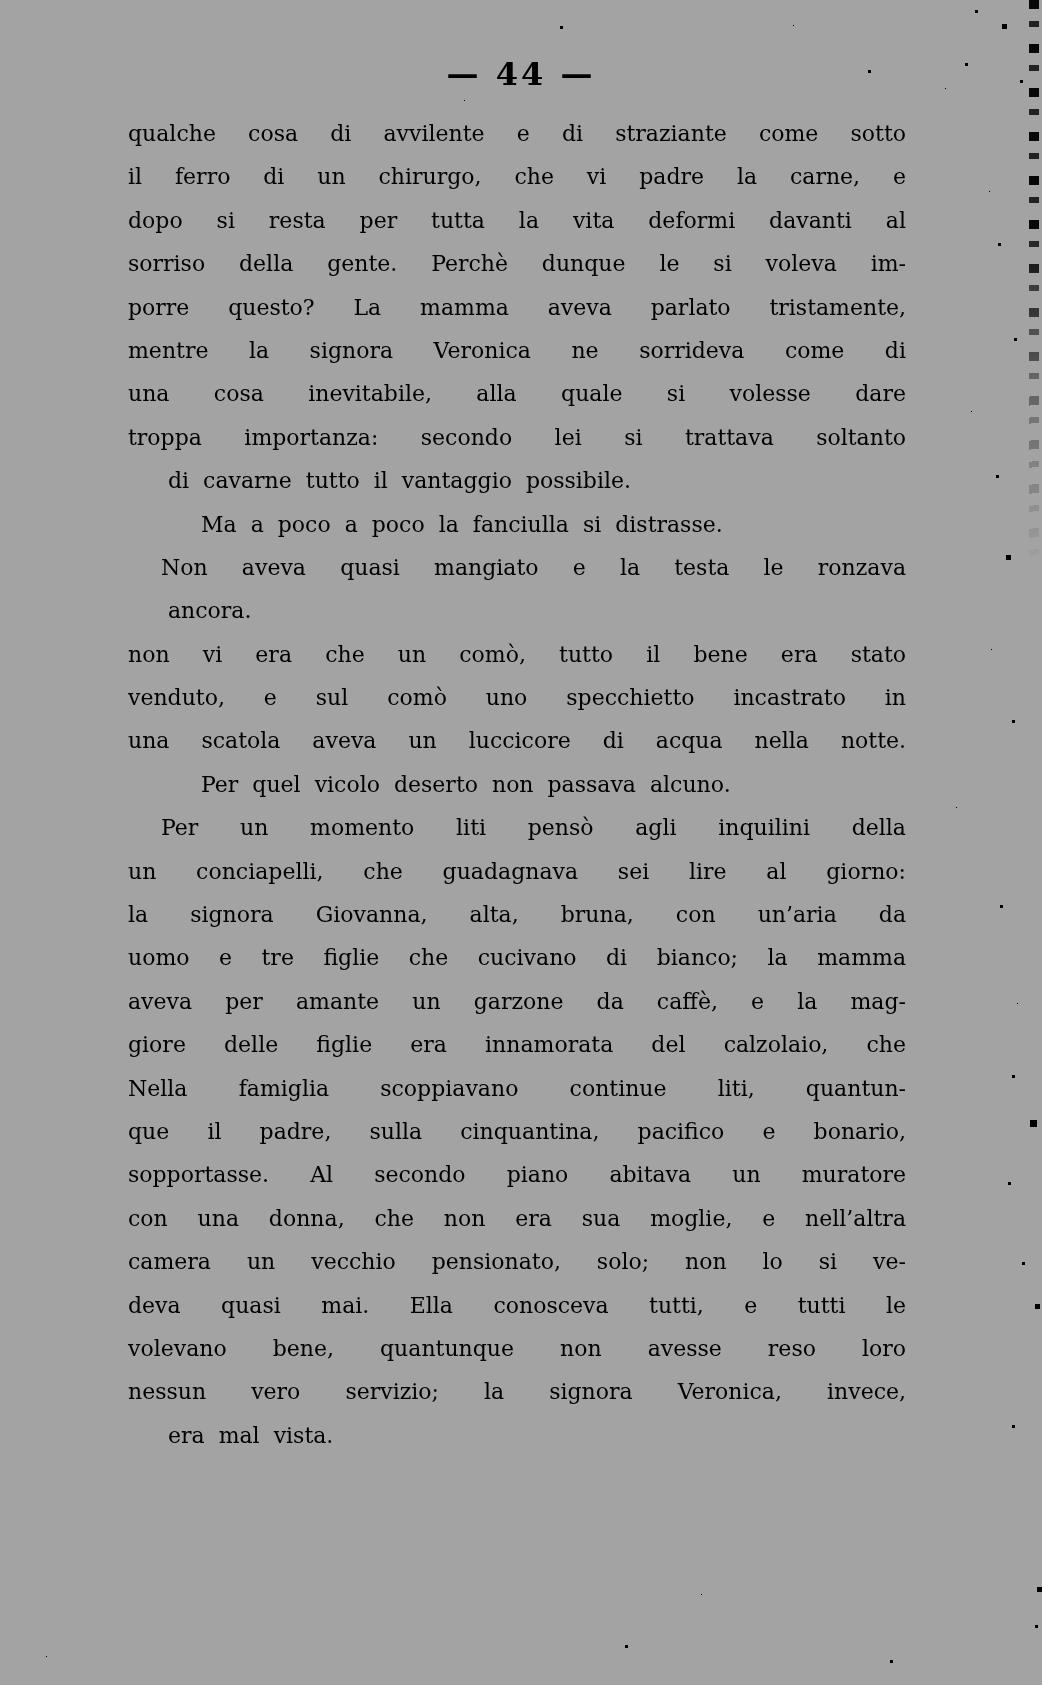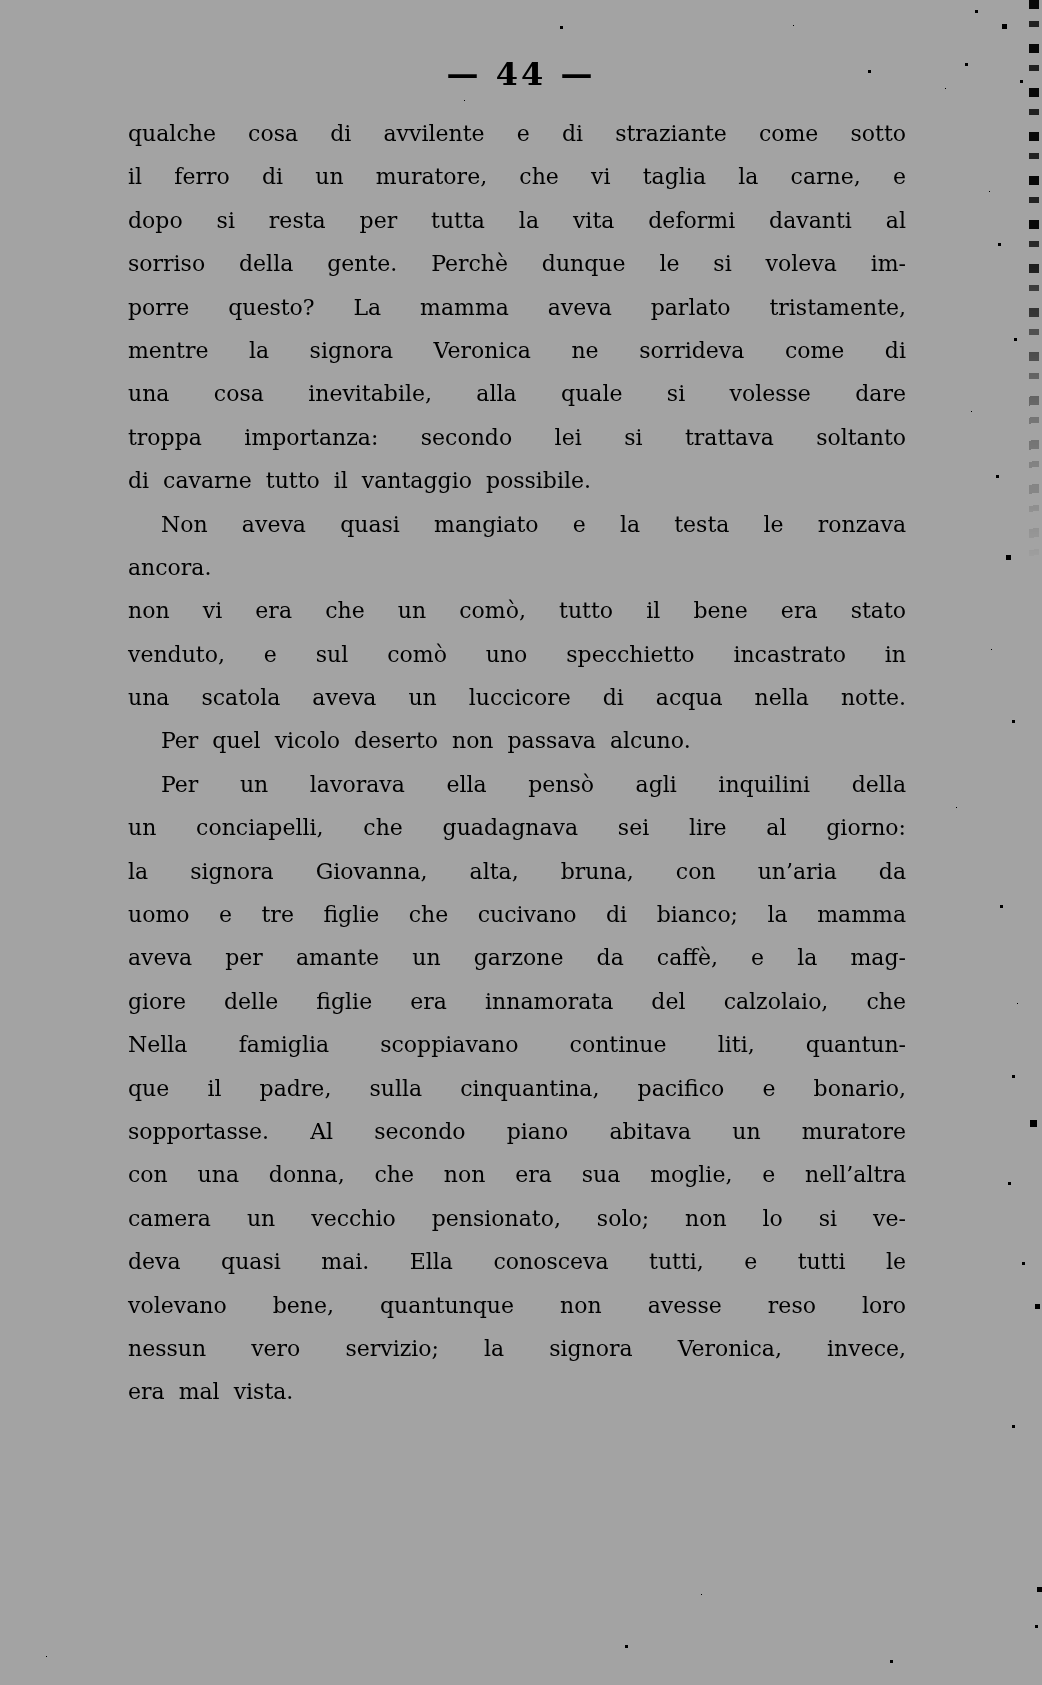--- a/index.html
+++ b/index.html
@@ -39,20 +39,21 @@
     height: 43.4px;
     white-space: normal;
     text-align: justify;
     text-align-last: justify;
     word-spacing: 2px;
   }
   .line.nojust {
     text-align: left;
     text-align-last: left;
     word-spacing: 7px;
+    margin-left: 40px;
   }
   .line.indent {
     padding-left: 33px;
   }
   
   .specks {
     position: absolute;
     left: 0; top: 0;
     width: 3px; height: 3px;
     background: transparent;
@@ -110,35 +111,36 @@
 </style>
 </head>
 <body>
 
 <div class="page">
   <div class="edge-band"></div>
   <div class="specks"></div>
   <div class="page-number">— 44 —</div>
   <div class="text-block">
       <div class="line">qualche cosa di avvilente e di straziante come sotto</div>
-      <div class="line">il ferro di un muratore, che vi taglia la carne, e</div>
+      <div class="line">il ferro di un chirurgo, che vi padre la carne, e</div>
       <div class="line">dopo si resta per tutta la vita deformi davanti al</div>
       <div class="line">sorriso della gente. Perchè dunque le si voleva im-</div>
       <div class="line">porre questo? La mamma aveva parlato tristamente,</div>
       <div class="line">mentre la signora Veronica ne sorrideva come di</div>
       <div class="line">una cosa inevitabile, alla quale si volesse dare</div>
       <div class="line">troppa importanza: secondo lei si trattava soltanto</div>
       <div class="line nojust">di cavarne tutto il vantaggio possibile.</div>
+      <div class="line indent nojust">Ma a poco a poco la fanciulla si distrasse.</div>
       <div class="line indent">Non aveva quasi mangiato e la testa le ronzava</div>
       <div class="line nojust">ancora.</div>
       <div class="line">non vi era che un comò, tutto il bene era stato</div>
       <div class="line">venduto, e sul comò uno specchietto incastrato in</div>
       <div class="line">una scatola aveva un luccicore di acqua nella notte.</div>
       <div class="line indent nojust">Per quel vicolo deserto non passava alcuno.</div>
-      <div class="line indent">Per un lavorava ella pensò agli inquilini della</div>
+      <div class="line indent">Per un momento liti pensò agli inquilini della</div>
       <div class="line">un conciapelli, che guadagnava sei lire al giorno:</div>
       <div class="line">la signora Giovanna, alta, bruna, con un’aria da</div>
       <div class="line">uomo e tre figlie che cucivano di bianco; la mamma</div>
       <div class="line">aveva per amante un garzone da caffè, e la mag-</div>
       <div class="line">giore delle figlie era innamorata del calzolaio, che</div>
       <div class="line">Nella famiglia scoppiavano continue liti, quantun-</div>
       <div class="line">que il padre, sulla cinquantina, pacifico e bonario,</div>
       <div class="line">sopportasse. Al secondo piano abitava un muratore</div>
       <div class="line">con una donna, che non era sua moglie, e nell’altra</div>
       <div class="line">camera un vecchio pensionato, solo; non lo si ve-</div>

